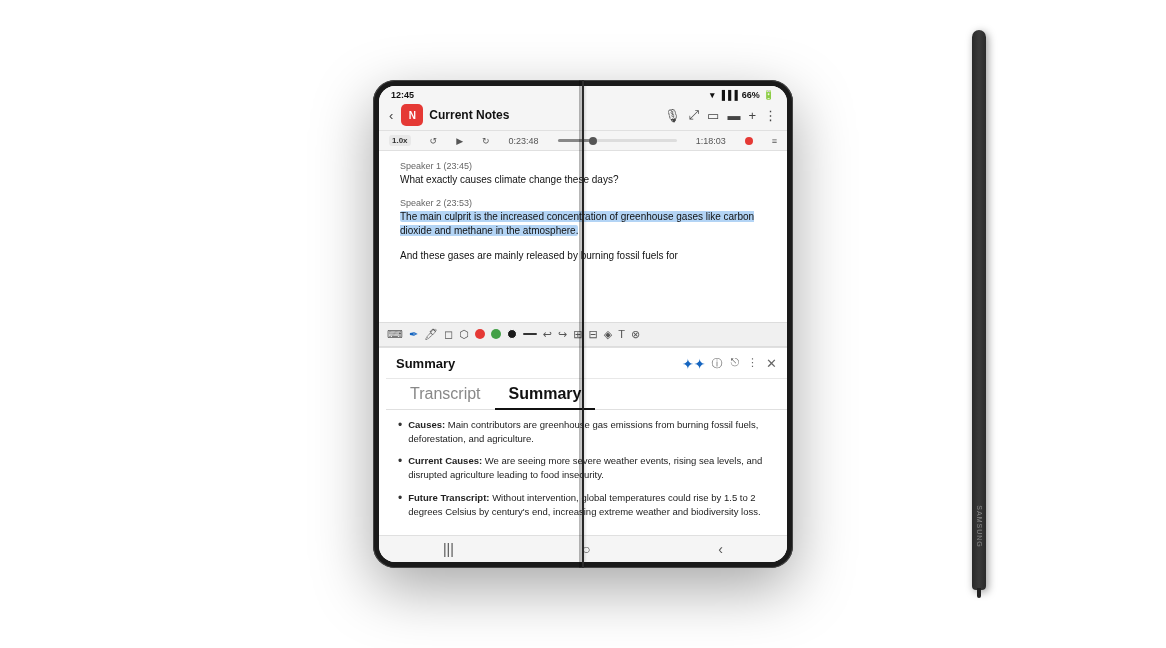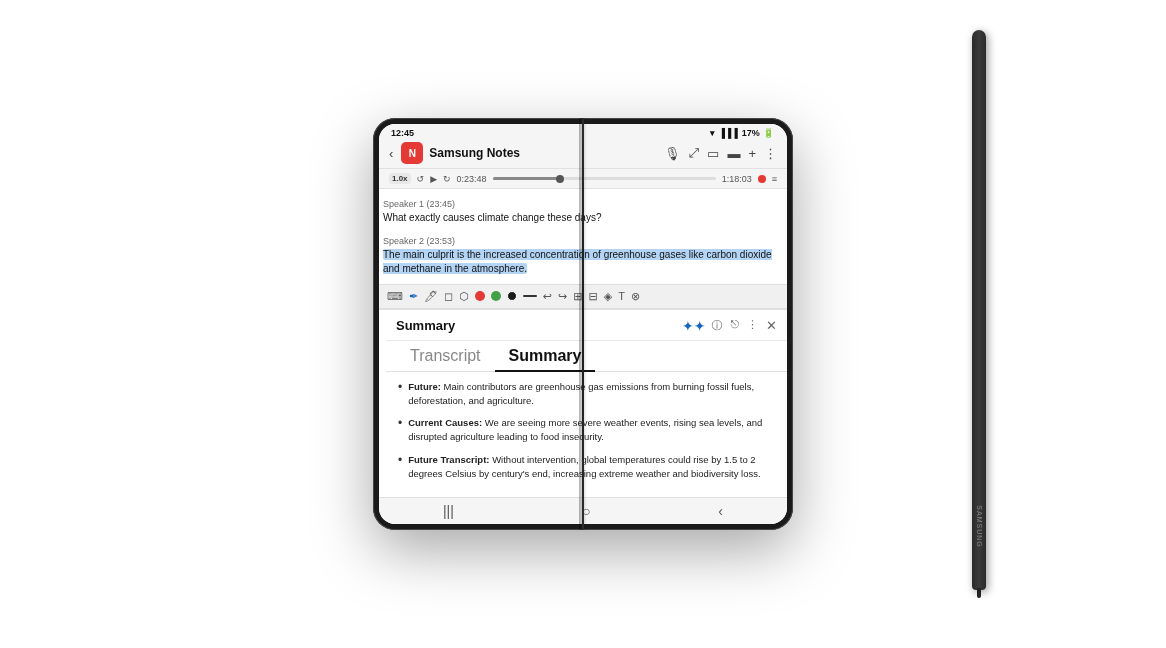--- a/index.html
+++ b/index.html
@@ -21,21 +21,21 @@
       height: 648px;
       display: flex;
       align-items: center;
       justify-content: center;
     }
 
     
     .tablet {
       position: relative;
       width: 420px;
-      height: 412px;
+      height: 488px;
       background: #1a1a1a;
       border-radius: 22px;
       box-shadow: 0 20px 60px rgba(0,0,0,0.35), inset 0 0 0 1px #444;
       display: flex;
       flex-direction: column;
       overflow: hidden;
       align-items: center;
     }
 
     
@@ -136,21 +136,21 @@
       font-size: 13px;
       margin-right: 2px;
     }
 
     
     .audio-bar {
       background: #f5f5f5;
       padding: 4px 10px;
       display: flex;
       align-items: center;
-      gap: 6px;
+      gap: 19px;
       border-bottom: 1px solid #e0e0e0;
       font-size: 9px;
       color: #555;
     }
 
     .speed-badge {
       background: #e8e8e8;
       border-radius: 3px;
       padding: 1px 3px;
       font-size: 8px;
@@ -188,21 +188,21 @@
       width: 8px;
       height: 8px;
       background: #e53935;
       border-radius: 50%;
     }
 
     
     .transcript-area {
       flex: 1;
       background: white;
-      padding: 10px 4px;
+      padding: 10px 21px;
       overflow: hidden;
     }
 
     .speaker-entry {
       margin-bottom: 10px;
     }
 
     .speaker-label {
       font-size: 9px;
       color: #666;
@@ -415,31 +415,31 @@
   <div class="tablet">
     <div class="fold-shadow"></div>
 
     <div class="screen">
 
       <div class="status-bar">
         <span>12:45</span>
         <div class="status-right">
           <span>▾</span>
           <span>▐▐▐</span>
-          <span>17%</span>
+          <span>66%</span>
           <span>🔋</span>
         </div>
       </div>
 
       <div class="app-header">
         <span class="back-btn">‹</span>
         <div class="app-icon">
           <span>N</span>
         </div>
-        <span class="app-title">Samsung Notes</span>
+        <span class="app-title">Current Notes</span>
         <div class="header-icons">
           <span>🎙</span>
           <span>⤢</span>
           <span>▭</span>
           <span>▬</span>
           <span>+</span>
           <span>⋮</span>
         </div>
       </div>
 
@@ -517,21 +517,21 @@
           <div class="tab active">
             <span>Summary</span>
           </div>
         </div>
 
         <div class="summary-content">
 
           <div class="summary-item">
             <span class="bullet">•</span>
             <span class="summary-text">
-              <strong>Future:</strong> Main contributors are greenhouse gas emissions from burning fossil fuels, deforestation, and agriculture.
+              <strong>Causes:</strong> Main contributors are greenhouse gas emissions from burning fossil fuels, deforestation, and agriculture.
             </span>
           </div>
 
           <div class="summary-item">
             <span class="bullet">•</span>
             <span class="summary-text">
               <strong>Current Causes:</strong> We are seeing more severe weather events, rising sea levels, and disrupted agriculture leading to food insecurity.
             </span>
           </div>
 

